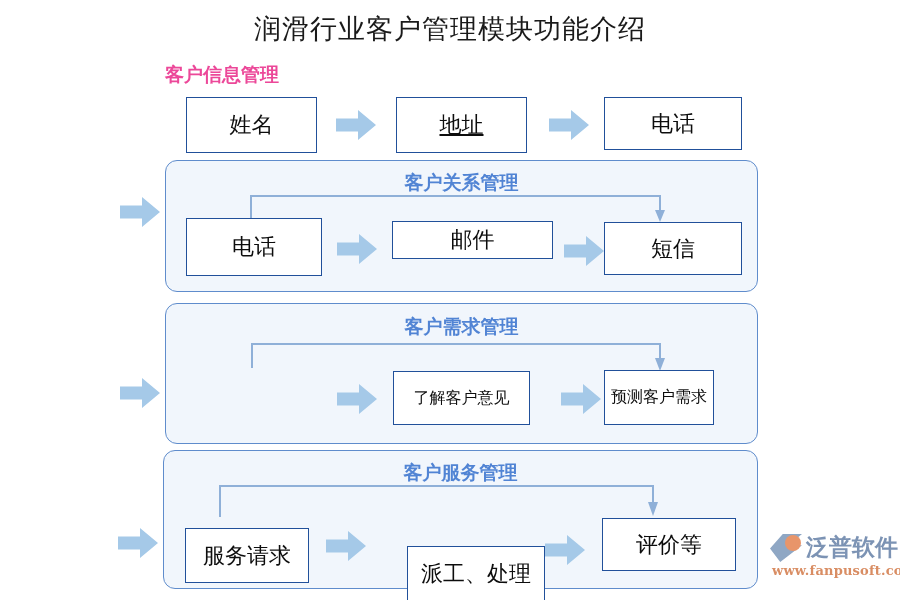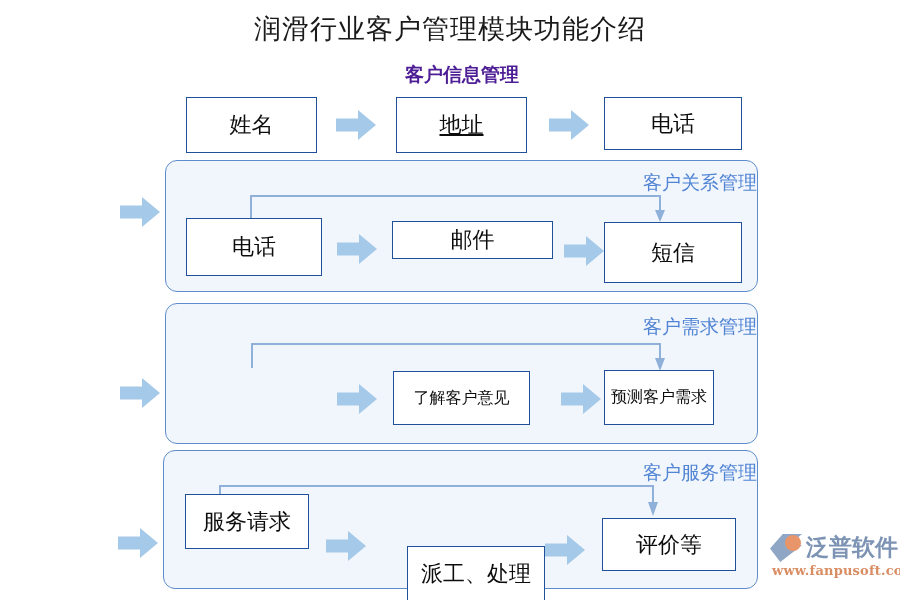--- a/index.html
+++ b/index.html
@@ -83,34 +83,33 @@
   .panel {
     position: absolute;
     background: #f1f6fc;
     border: 1.6px solid #5f8ccc;
     border-radius: 12px;
     box-sizing: border-box;
   }
   .panel-heading {
     position: absolute;
     width: 100%;
-    text-align: right;
+    text-align: center;
     font-family: "DejaVu Serif", "Liberation Serif", serif;
     font-size: 19px;
-    font-weight: normal;
+    font-weight: bold;
     color: #5184d4;
     white-space: nowrap;
   }
   .top-heading {
     position: absolute;
-    text-align: center;
     font-family: "DejaVu Serif", "Liberation Serif", serif;
     font-size: 19px;
     font-weight: bold;
-    color: #4c1d95;
+    color: #ec4899;
     white-space: nowrap;
   }
 
   
   .node {
     position: absolute;
     background: #ffffff;
     border: 1.6px solid #21509a;
     box-sizing: border-box;
     display: flex;
@@ -217,21 +216,21 @@
     <svg width="593" height="132" viewBox="0 0 593 132">
       <path d="M 86 58 L 86 36 L 495 36 L 495 52" fill="none" stroke="#8fb0d8" stroke-width="2"></path>
       <path d="M 495 62 L 490 50 L 500 50 Z" fill="#8fb0d8"></path>
     </svg>
   </div>
 
   <div class="node" style="left:186px; top:218px; width:136px; height:58px;">电话</div>
   <div class="barrow" style="left:337px; top:234px; width:40px; height:30px;"></div>
   <div class="node" style="left:392px; top:221px; width:161px; height:38px;">邮件</div>
   <div class="barrow" style="left:564px; top:236px; width:40px; height:30px;"></div>
-  <div class="node" style="left:604px; top:222px; width:138px; height:61px;">短信</div>
+  <div class="node" style="left:604px; top:222px; width:138px; height:53px;">短信</div>
 
   <div class="panel" style="left:165px; top:303px; width:593px; height:141px;">
     <div class="panel-heading" style="top:10px;">客户需求管理</div>
   </div>
 
   <div class="barrow" style="left:120px; top:378px; width:40px; height:30px;"></div>
 
   <div class="loop" style="left:165px; top:303px; width:593px; height:141px;">
     <svg width="593" height="141" viewBox="0 0 593 141">
       <path d="M 87 65 L 87 41 L 495 41 L 495 57" fill="none" stroke="#8fb0d8" stroke-width="2"></path>
@@ -250,21 +249,21 @@
 
   <div class="barrow" style="left:118px; top:528px; width:40px; height:30px;"></div>
 
   <div class="loop" style="left:163px; top:450px; width:595px; height:139px;">
     <svg width="595" height="139" viewBox="0 0 595 139">
       <path d="M 57 67 L 57 36 L 490 36 L 490 54" fill="none" stroke="#8fb0d8" stroke-width="2"></path>
       <path d="M 490 66 L 485 52 L 495 52 Z" fill="#8fb0d8"></path>
     </svg>
   </div>
 
-  <div class="node" style="left:185px; top:494px; width:124px; height:55px;">服务请求</div>
+  <div class="node" style="left:185px; top:528px; width:124px; height:55px;">服务请求</div>
   <div class="barrow" style="left:326px; top:531px; width:40px; height:30px;"></div>
   <div class="node" style="left:407px; top:518px; width:138px; height:55px;margin-top:28px;">派工、处理</div>
   <div class="barrow" style="left:545px; top:535px; width:40px; height:30px;"></div>
   <div class="node" style="left:602px; top:518px; width:134px; height:53px;">评价等</div>
 
   <div id="logo">
     <div class="lg-mark"></div>
     <div class="lg-dot"></div>
     <div class="lg-name">泛普软件</div>
     <div class="lg-url">www.fanpusoft.com</div>

